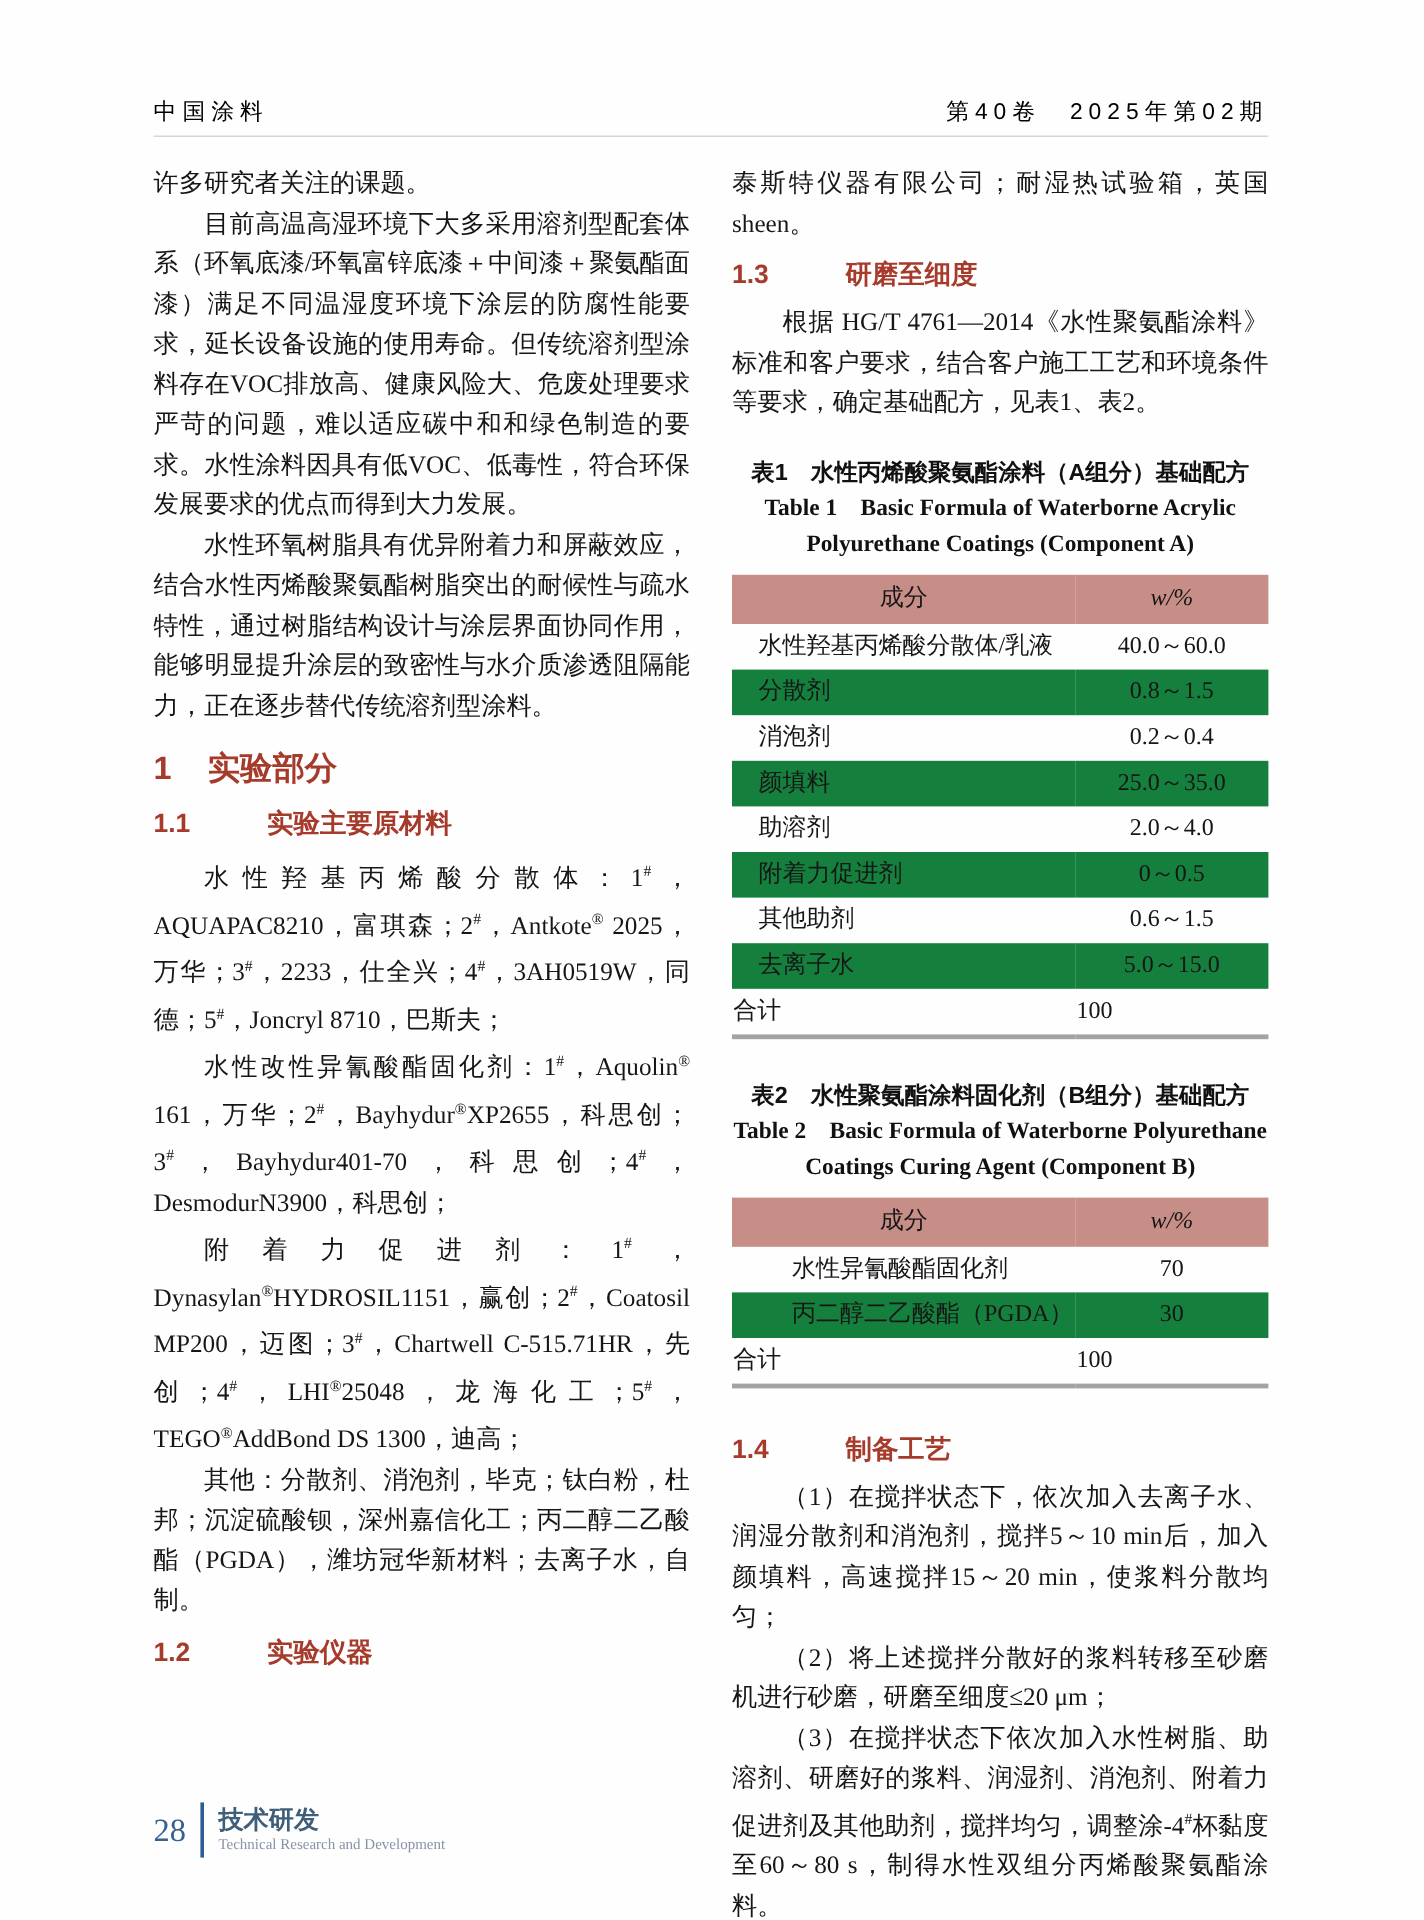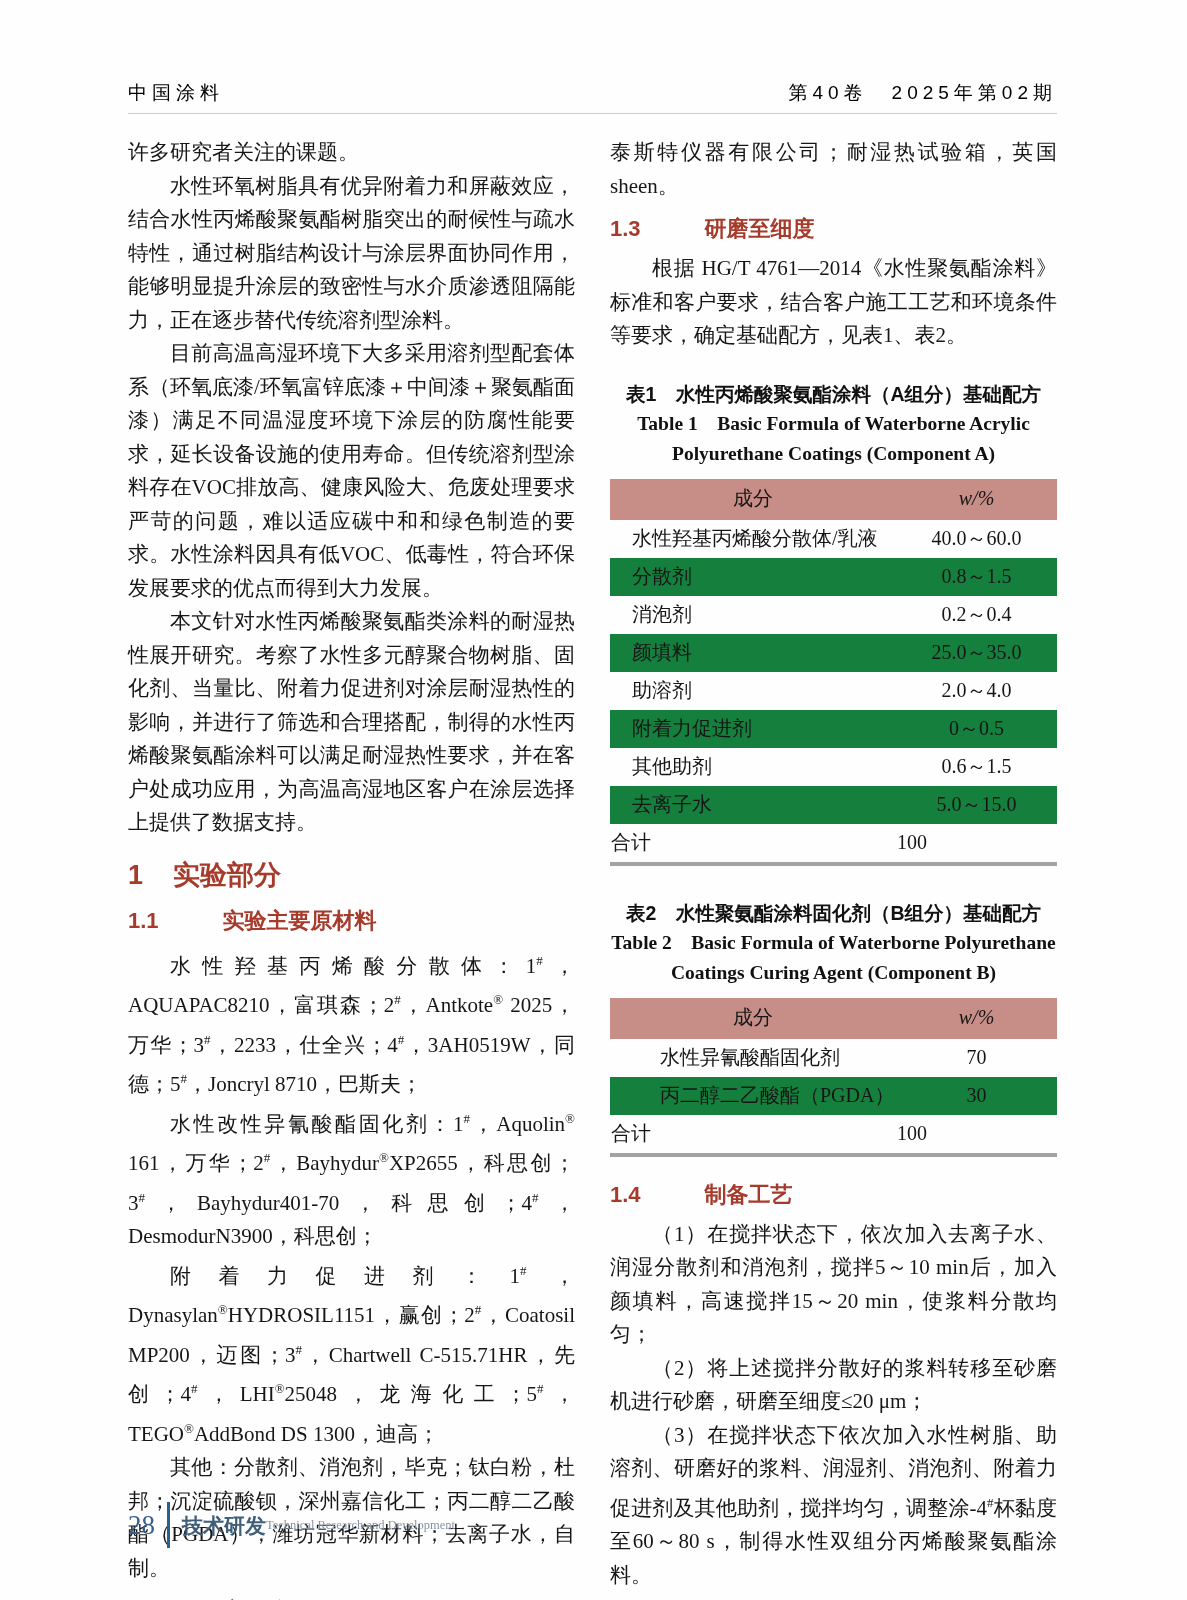--- a/index.html
+++ b/index.html
@@ -32,51 +32,50 @@
   
   table.formula{width:100%;border-collapse:collapse;font-size:20px;margin-bottom:6px;}
   table.formula th{background:#c78e88;font-weight:normal;height:39px;text-align:center;}
   table.formula th.wt{font-style:italic;font-family:"Liberation Serif","DejaVu Serif",serif;}
   table.formula td{height:36px;}
   table.formula td.name{padding-left:22px;text-align:left;}
   table.formula.t2 td.name{padding-left:50px;}
   table.formula td.val{text-align:center;width:36%;}
   table.formula tr.pink{background:#15803d;}
   table.formula tr.total td{text-align:left;border-bottom:4px solid #a3a3a3;margin-top:43px;}
-  .gap-sec{margin-top:21px;}
+  .gap-sec{margin-top:34px;}
   sup{font-size:0.62em;}
   
   .footer{position:absolute;left:128px;top:1502px;display:flex;align-items:center;}
   .footer .pagenum{font-size:27px;color:#36618e;margin-right:12px;
         font-family:"Liberation Serif","DejaVu Serif",serif;}
   .footer .bar{width:3px;height:46px;background:#2b5f93;margin-right:12px;}
-  .footer .labels{display:flex;flex-direction:row;justify-content:center;align-items:center;}
+  .footer .labels{display:flex;flex-direction:column;justify-content:center;}
   .footer .zh{font-family:"Liberation Sans","DejaVu Sans",sans-serif;font-weight:bold;
         font-size:21px;color:#3f5e79;line-height:25px;}
   .footer .en{font-family:"Liberation Serif","DejaVu Serif",serif;font-size:12.5px;
         color:#8693a6;line-height:17px;}
 </style>
 </head>
 <body>
 
 <div class="page">
 
   <div class="running-head">
     <span>中国涂料</span>
     <span>第40卷　2025年第02期</span>
   </div>
   <div class="head-rule"></div>
 
   <div class="content">
 
     <div class="col">
       <p class="noindent">许多研究者关注的课题。</p>
+      <p>目前高温高湿环境下大多采用溶剂型配套体系（环氧底漆/环氧富锌底漆＋中间漆＋聚氨酯面漆）满足不同温湿度环境下涂层的防腐性能要求，延长设备设施的使用寿命。但传统溶剂型涂料存在VOC排放高、健康风险大、危废处理要求严苛的问题，难以适应碳中和和绿色制造的要求。水性涂料因具有低VOC、低毒性，符合环保发展要求的优点而得到大力发展。</p>
       <p>水性环氧树脂具有优异附着力和屏蔽效应，结合水性丙烯酸聚氨酯树脂突出的耐候性与疏水特性，通过树脂结构设计与涂层界面协同作用，能够明显提升涂层的致密性与水介质渗透阻隔能力，正在逐步替代传统溶剂型涂料。</p>
-      <p>目前高温高湿环境下大多采用溶剂型配套体系（环氧底漆/环氧富锌底漆＋中间漆＋聚氨酯面漆）满足不同温湿度环境下涂层的防腐性能要求，延长设备设施的使用寿命。但传统溶剂型涂料存在VOC排放高、健康风险大、危废处理要求严苛的问题，难以适应碳中和和绿色制造的要求。水性涂料因具有低VOC、低毒性，符合环保发展要求的优点而得到大力发展。</p>
-      <p>本文针对水性丙烯酸聚氨酯类涂料的耐湿热性展开研究。考察了水性多元醇聚合物树脂、固化剂、当量比、附着力促进剂对涂层耐湿热性的影响，并进行了筛选和合理搭配，制得的水性丙烯酸聚氨酯涂料可以满足耐湿热性要求，并在客户处成功应用，为高温高湿地区客户在涂层选择上提供了数据支持。</p>
 
       <div class="h1">
         <span class="num">1</span>
         <span class="title">实验部分</span>
       </div>
 
       <div class="h2">
         <span class="num">1.1</span>
         <span class="title">实验主要原材料</span>
       </div>

